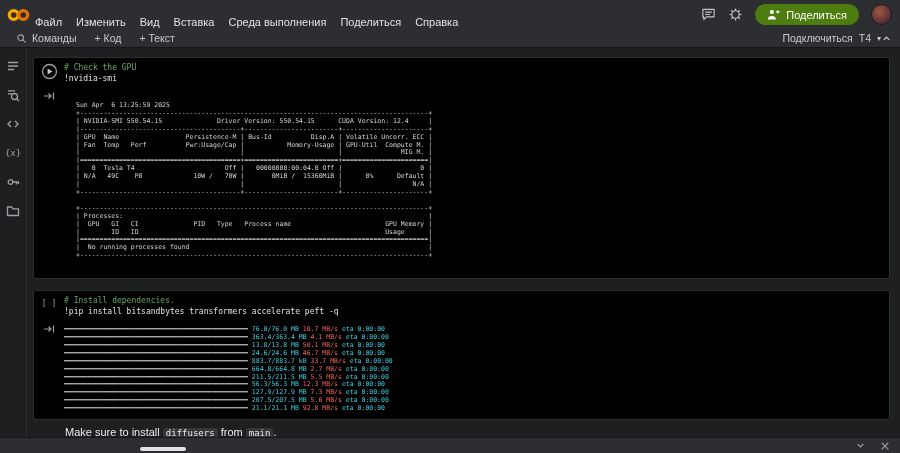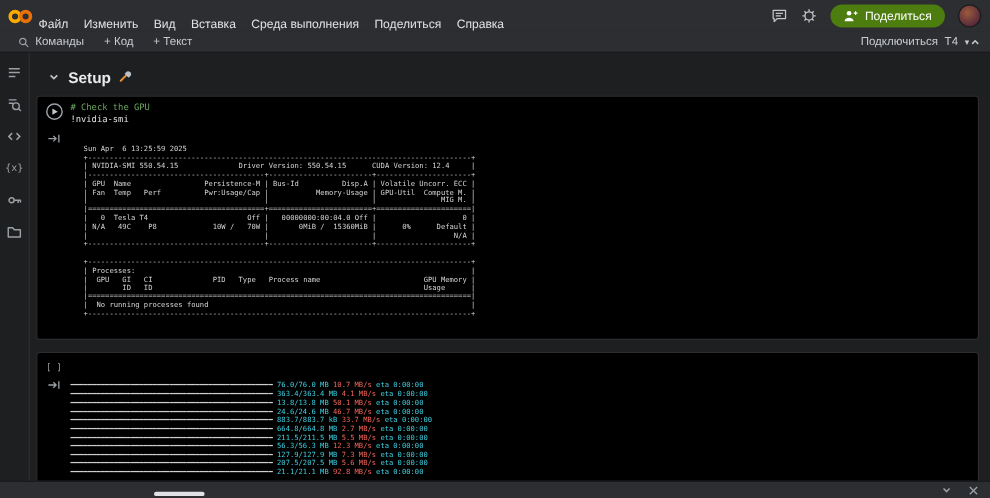--- a/index.html
+++ b/index.html
@@ -178,34 +178,20 @@
   </div>
   <div class="rail-item">
     <svg width="14" height="14" viewBox="0 0 14 14" fill="none" stroke="#9aa0a6" stroke-width="1.3">
       <path d="M1.5 3h4L7 4.8h5.5v6.7h-11z" stroke-linejoin="round"></path>
     </svg>
   </div>
 </div>
 
 <div class="content">
 
-  <div class="section-header">
-    <span>
-      <svg width="12" height="12" viewBox="0 0 12 12" fill="none" stroke="#c4c7c5" stroke-width="1.5">
-        <path d="M3 4.5l3 3 3-3"></path>
-      </svg>
-    </span>
-    <span class="section-title">Setup</span>
-    <span>
-      <svg width="13" height="13" viewBox="0 0 16 16">
-        <path d="M2.2 12.8L8.5 6.5" stroke="#e8913a" stroke-width="2.2" stroke-linecap="round"></path>
-        <path d="M9 2.5a3.4 3.4 0 0 1 4.5 4.5L11 9.5 6.5 5z" fill="#b9c0c7"></path>
-      </svg>
-    </span>
-  </div>
 
   <div class="cell">
     <div class="code-row">
       <div class="gutter">
         <span>
           <svg width="17" height="17" viewBox="0 0 18 18">
             <circle cx="9" cy="9" r="7.4" fill="none" stroke="#9aa0a6" stroke-width="1.4"></circle>
             <path d="M7 5.9v6.2L12.2 9z" fill="#c4c7c5"></path>
           </svg>
         </span>
@@ -242,20 +228,22 @@
 |  No running processes found                                                             |
 +-----------------------------------------------------------------------------------------+</pre>
     </div>
   </div>
 
   <div class="cell">
     <div class="code-row">
       <div class="gutter">
         <span class="gutter-sym">[ ]</span>
       </div>
+      <pre class="codelines"><span class="comment"># Install dependencies.</span>
+<span>!pip install bitsandbytes transformers accelerate peft -q</span></pre>
     </div>
     <div class="out-row">
       <div class="gutter">
         <span>
           <svg width="12" height="10" viewBox="0 0 12 10" fill="none" stroke="#9aa0a6" stroke-width="1.2">
             <path d="M1 5h6.5M5.5 2.5L8 5 5.5 7.5M10.5 1.5v7"></path>
           </svg>
         </span>
       </div>
       <div class="progress">

